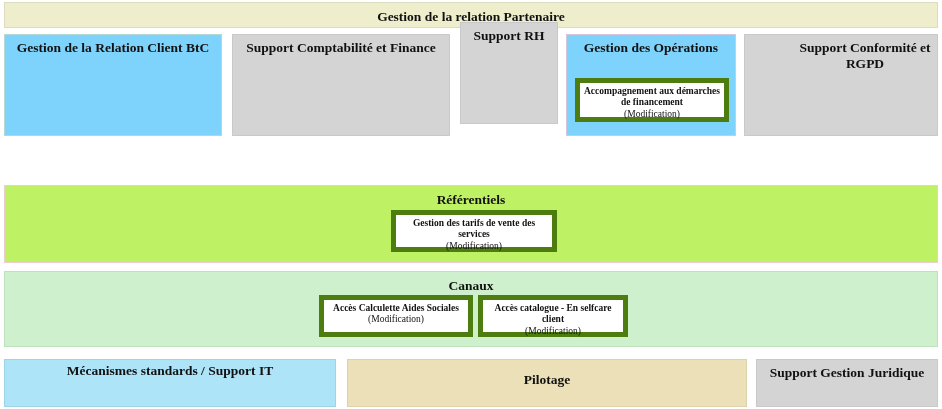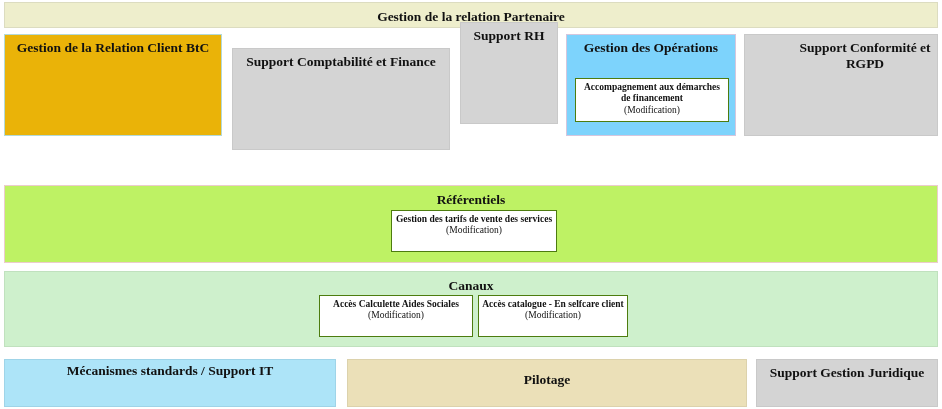--- a/index.html
+++ b/index.html
@@ -42,35 +42,35 @@
   .band {
     left: 4px;
     width: 934px;
   }
   .band .block-title {
     padding-top: 6px;
   }
 
   
   .c-yellow  { background: #eeeecc; border-color: #dcdcc0; }
-  .c-cyan    { background: #eab308; border-color: #b3d9d7; }
+  .c-cyan    { background: #7dd3fc; border-color: #b3d9d7; }
   .c-gray    { background: #d4d4d4; border-color: #c9c9c9; }
   .c-purple  { background: #7dd3fc; border-color: #d5c6dd; }
   .c-lav     { background: #e3d5f7; border-color: #d4c7e8; }
   .c-pink    { background: #bef264; border-color: #eccccc; }
   .c-green   { background: #cef0cc; border-color: #c0e1be; }
   .c-blue    { background: #ade4f8; border-color: #9fd4e8; }
   .c-tan     { background: #ebe0b8; border-color: #dcd2ac; }
 
   
   .card {
     position: absolute;
     box-sizing: border-box;
     background: #ffffff;
-    border: 1px solid #4d7c0f;
+    border: 5px solid #4d7c0f;
     text-align: center;
     padding: 3px 3px 2px 3px;
   }
   .card-title {
     display: block;
     font-weight: bold;
     font-size: 9.5px;
     line-height: 1.2;
   }
   .card-state {
@@ -86,21 +86,21 @@
 <div class="map">
 
   <div class="block band c-yellow" style="top:2px; height:26px;">
     <span class="block-title">Gestion de la relation Partenaire</span>
   </div>
 
   <div class="block c-cyan" style="left:4px; top:34px; width:218px; height:102px;">
     <span class="block-title">Gestion de la Relation Client BtC</span>
   </div>
 
-  <div class="block c-gray" style="left:232px; top:48px; width:218px; height:102px;">
+  <div class="block c-gray" style="left:232px; top:34px; width:218px; height:102px;">
     <span class="block-title">Support Comptabilité et Finance</span>
   </div>
 
   <div class="block c-gray" style="left:460px; top:22px; width:98px; height:102px;">
     <span class="block-title">Support RH</span>
   </div>
 
   <div class="block c-purple" style="left:566px; top:34px; width:170px; height:102px;">
     <span class="block-title">Gestion des Opérations</span>
     <div class="card" style="left:8px; top:43px; width:154px; height:44px;">

